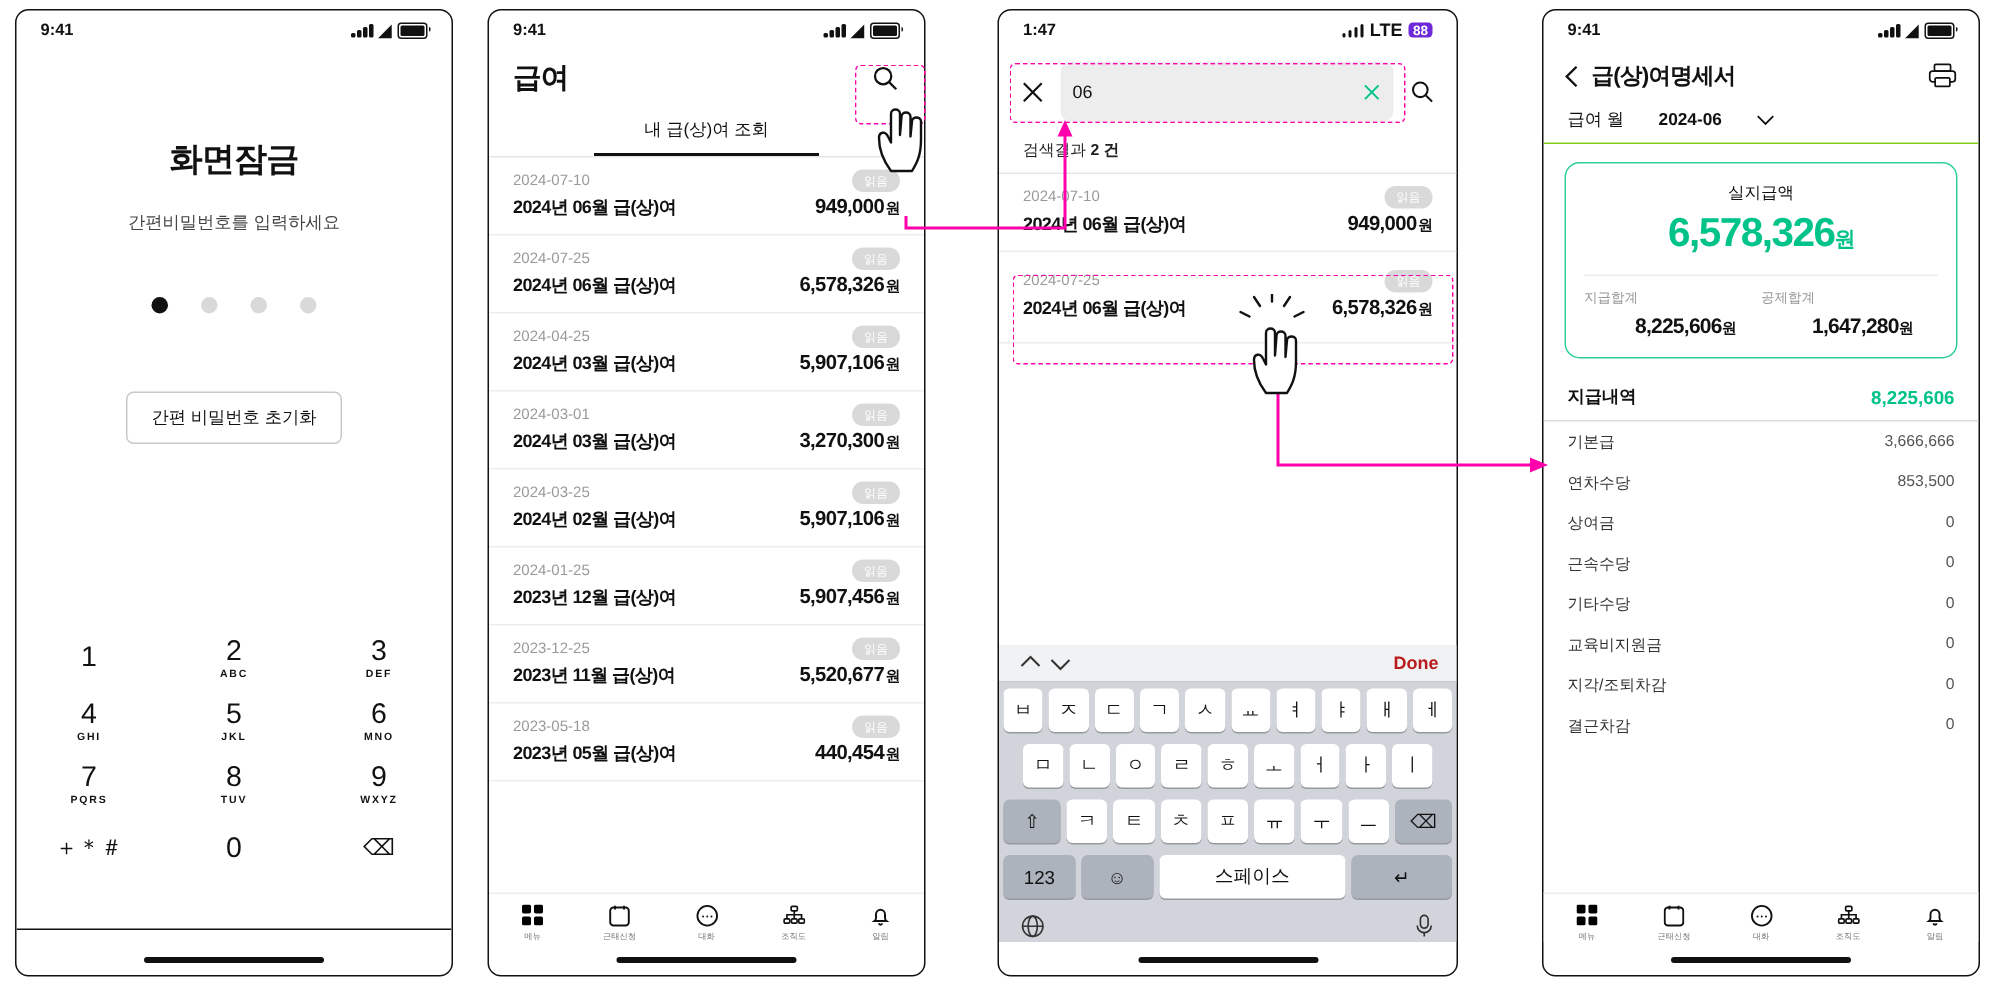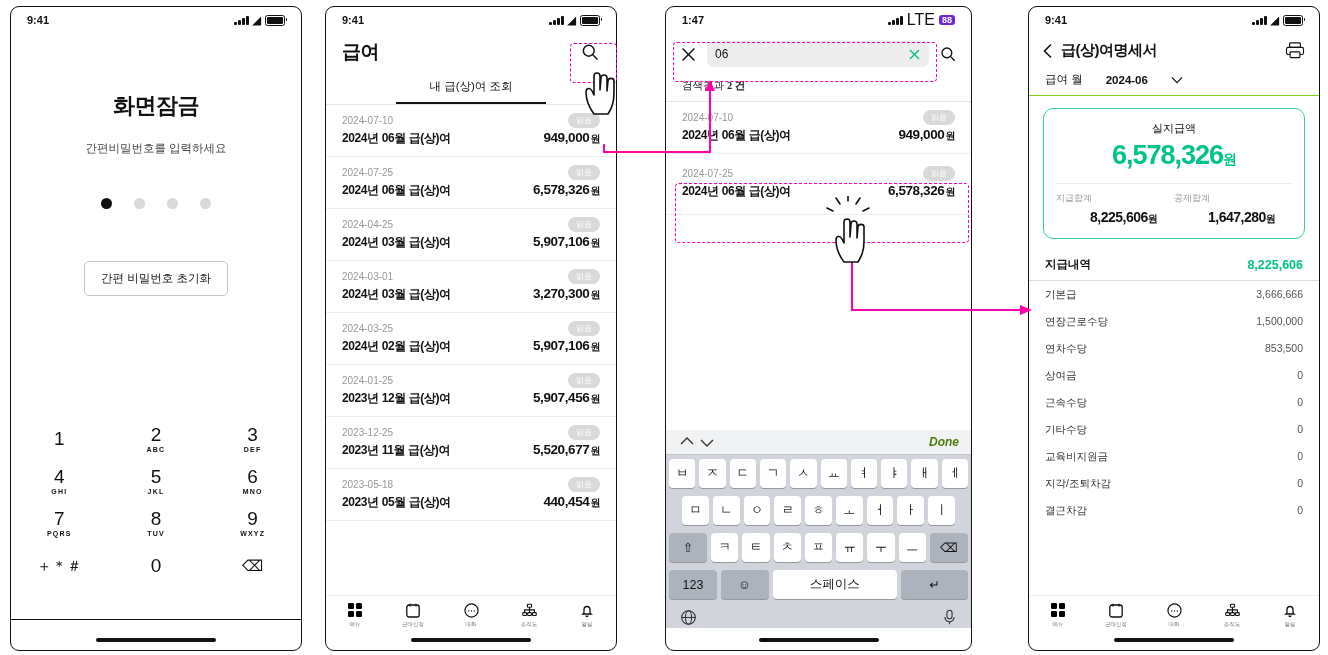--- a/index.html
+++ b/index.html
@@ -15,21 +15,21 @@
   
   .status{height:26px;display:flex;align-items:center;justify-content:space-between;padding:0 16px;font-size:11px;font-weight:bold;}
   .status .right{display:flex;align-items:center;gap:4px;}
   .bars{display:inline-flex;align-items:flex-end;gap:1.5px;height:9px;}
   .bars i{display:block;width:2.5px;background:#111;border-radius:1px;}
   .bars i:nth-child(1){height:3px}.bars i:nth-child(2){height:5px}.bars i:nth-child(3){height:7px}.bars i:nth-child(4){height:9px}
   .wifi{font-size:11px;}
   .batt{width:18px;height:9px;border:1.2px solid #111;border-radius:2.5px;position:relative;}
   .batt::after{content:"";position:absolute;left:1px;top:1px;bottom:1px;right:1px;background:#111;border-radius:1px;}
   .batt::before{content:"";position:absolute;right:-3px;top:2.5px;width:1.5px;height:3px;background:#111;border-radius:0 1px 1px 0;}
-  .lte{font-size:16px;font-weight:normal;}
+  .lte{font-size:12px;font-weight:bold;}
   .battgreen{font-size:9px;font-weight:bold;background:#6d28d9;color:#fff;border-radius:3px;padding:0 3px;}
 
   .homebar{position:absolute;bottom:8px;left:50%;transform:translateX(-50%);width:120px;height:4px;border-radius:3px;background:#111;}
 
   
   .lock-title{text-align:center;font-size:22px;font-weight:bold;margin-top:58px;letter-spacing:-0.5px;}
   .lock-sub{text-align:center;font-size:11.5px;color:#444;margin-top:20px;}
   .dots{display:flex;justify-content:center;gap:22px;margin-top:42px;}
   .dot{width:11px;height:11px;border-radius:50%;background:#d9d9d9;}
   .dot.on{background:#111;}
@@ -55,28 +55,28 @@
   .row .amt small{font-size:10px;font-weight:bold;margin-left:1px;}
   .chip{position:absolute;right:16px;top:8px;background:#d9d9d9;color:#fff;font-size:8px;border-radius:8px;padding:2px 8px;}
 
   .bottomnav{position:absolute;left:0;right:0;bottom:22px;display:flex;justify-content:space-around;align-items:flex-end;padding-top:6px;border-top:1px solid #eee;background:#fff;}
   .bn{display:flex;flex-direction:column;align-items:center;gap:3px;width:48px;}
   .bn .ic{height:16px;display:flex;align-items:center;justify-content:center;}
   .bn .tx{font-size:5.5px;color:#777;}
 
   
   .searchbar{display:flex;align-items:center;gap:10px;padding:8px 14px 8px;}
-  .sfield{flex:1;background:#ededed;border-radius:7px;height:26px;display:flex;align-items:center;justify-content:space-between;padding:0 8px;font-size:12px;}
+  .sfield{flex:1;background:#ededed;border-radius:7px;height:40px;display:flex;align-items:center;justify-content:space-between;padding:0 8px;font-size:12px;}
   .sresult{font-size:10.5px;padding:4px 16px 8px;color:#222;}
-  .sresult b{font-weight:bold;font-family:Liberation Serif, serif;}
+  .sresult b{font-weight:bold;}
 
   
   .kbd{position:absolute;left:0;right:0;bottom:22px;background:#d1d4da;}
   .kbd-top{height:24px;background:#f1f2f4;display:flex;align-items:center;justify-content:space-between;padding:0 12px;border-bottom:1px solid #c4c7cc;}
-  .kbd-top .done{color:#4d7c0f;font-size:12px;font-weight:bold;font-style:italic;}
+  .kbd-top .done{color:#b91c1c;font-size:12px;font-weight:bold;}
   .krow{display:flex;justify-content:center;gap:4px;padding:4px 3px;}
   .kk{background:#fff;border-radius:4px;min-width:24px;height:29px;display:flex;align-items:center;justify-content:center;font-size:12.5px;box-shadow:0 1px 0 rgba(0,0,0,.28);flex:1;}
   .kk.dark{background:#adb3bd;}
   .kk.wide{flex:2.6;}
   .kk.w2{flex:1.4;}
   .kbd-bottom{display:flex;align-items:center;justify-content:space-between;padding:6px 14px 2px;}
 
   
   .d-nav{display:flex;align-items:center;justify-content:space-between;padding:8px 14px 6px;}
   .d-title{font-size:15px;font-weight:bold;letter-spacing:-0.5px;}
@@ -536,24 +536,20 @@
       <span>지급내역</span>
       <span class="gv">8,225,606</span>
     </div>
 
     <div>
       <div class="drow">
           <span>기본급</span>
           <span class="rv">3,666,666</span>
         </div>
       <div class="drow">
-          <span>연장근로수당</span>
-          <span class="rv">1,500,000</span>
-        </div>
-      <div class="drow">
           <span>연차수당</span>
           <span class="rv">853,500</span>
         </div>
       <div class="drow">
           <span>상여금</span>
           <span class="rv">0</span>
         </div>
       <div class="drow">
           <span>근속수당</span>
           <span class="rv">0</span>

